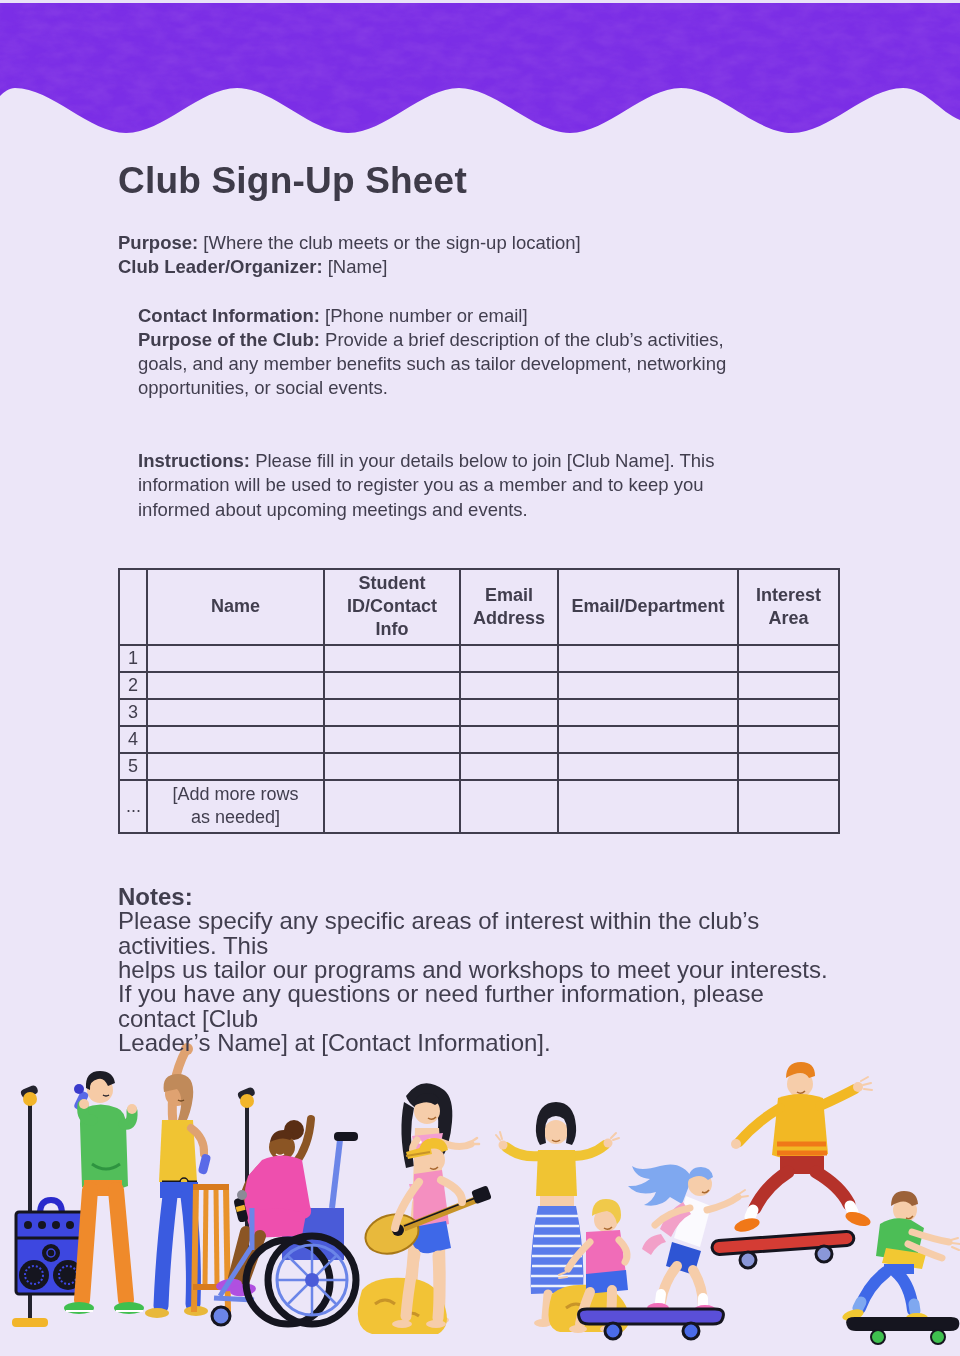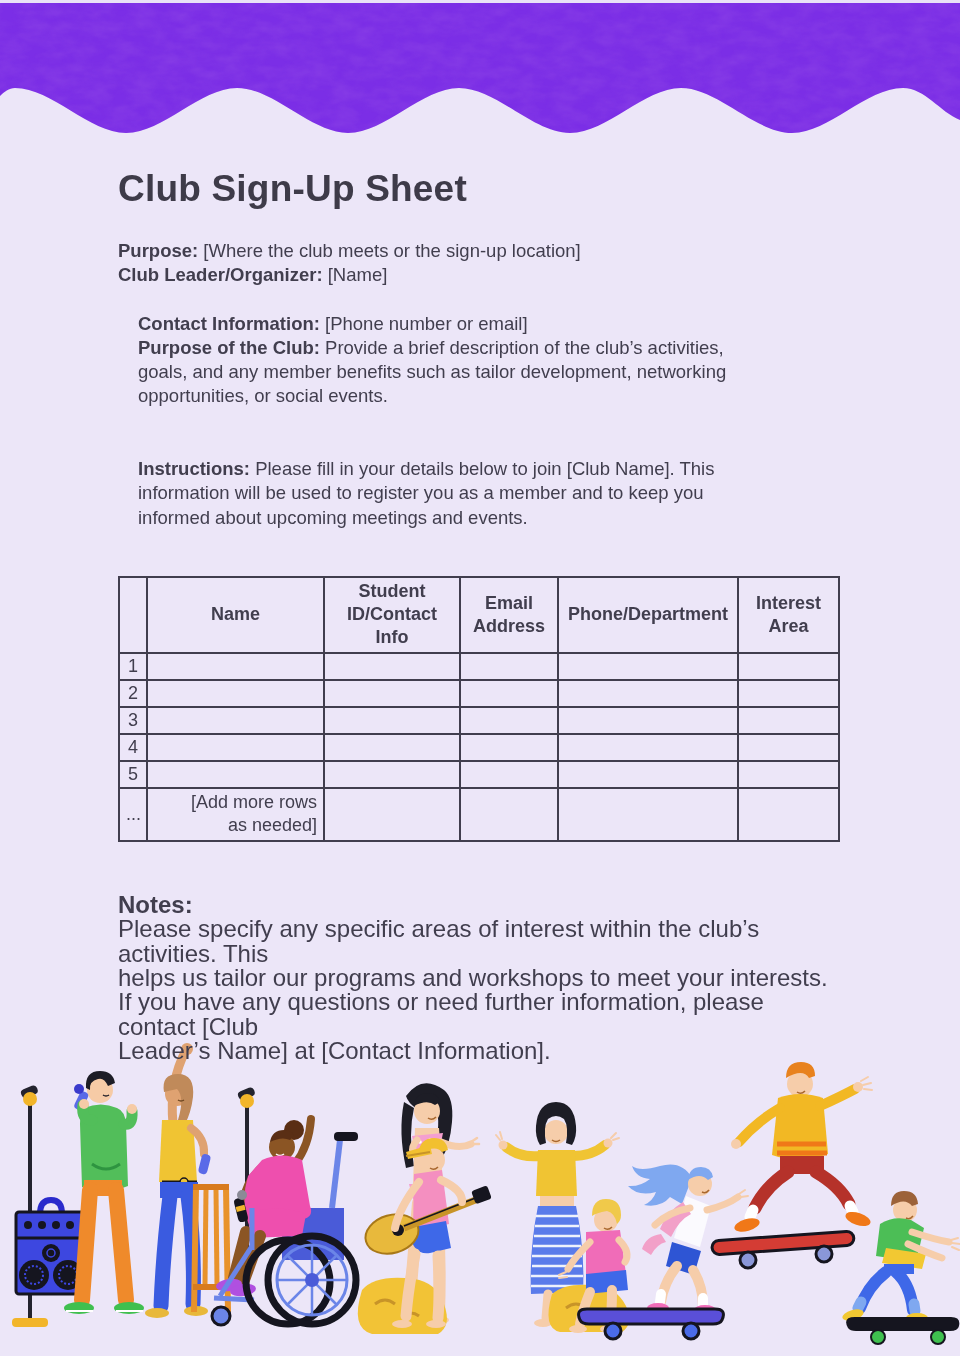--- a/index.html
+++ b/index.html
@@ -3,34 +3,34 @@
 <meta charset="utf-8">
 <style>
   html,body{margin:0;padding:0;}
   body{
     width:960px;height:1356px;position:relative;overflow:hidden;
     background:#ECE6F8;color:#413E4E;
     font-family:"Liberation Sans",sans-serif;
   }
   .top-strip{position:absolute;top:0;left:0;width:960px;height:3px;background:#E9E2F7;z-index:3;}
   .header-wave{position:absolute;top:0;left:0;width:960px;height:140px;z-index:1;}
-  .content{position:absolute;left:118px;top:168px;width:724px;z-index:2;}
+  .content{position:absolute;left:118px;top:160px;width:724px;z-index:2;}
   h1.doc-title{margin:0;font-size:37px;font-weight:800;color:#3E3B49;letter-spacing:.2px;}
   .info-block{margin-top:29px;font-size:18.5px;line-height:24.3px;}
   .line b{font-weight:700;}
   .para{margin-top:24px;font-size:18.5px;line-height:24.3px;margin-left:20px;}
   .pre{white-space:pre-line;}
   table.signup{border-collapse:collapse;table-layout:fixed;width:720px;margin-top:46px;}
   table.signup th,table.signup td{border:2px solid #413E4E;padding:2px 6px;font-size:18px;}
   table.signup th{font-weight:700;text-align:center;line-height:1.28;white-space:pre-line;}
   tr.hdr-row{height:76px;}
   tr.body-row{height:25px;}
   tr.last-row{height:48px;}
   td.rownum{text-align:center;font-size:17px;padding:0 2px;}
-  td.addmore{text-align:right;line-height:1.3;white-space:pre-line;}
+  td.addmore{text-align:center;line-height:1.3;white-space:pre-line;}
   .notes-block{margin-top:27px;font-size:24px;line-height:24.3px;}
   .illustration{position:absolute;left:0;bottom:8px;width:960px;height:316px;z-index:1;}
 </style>
 </head>
 <body>
 
 <div class="top-strip"></div>
 
 <div class="header-wave">
   <svg width="960" height="140" viewBox="0 0 960 140" xmlns="http://www.w3.org/2000/svg">
@@ -83,21 +83,21 @@
     </colgroup>
     <tbody>
         <tr class="hdr-row">
       <th></th>
       <th>Name</th>
       <th>Student
 ID/Contact
 Info</th>
       <th>Email
 Address</th>
-      <th>Phone/Department</th>
+      <th>Email/Department</th>
       <th>Interest
 Area</th>
     </tr>
     <tr class="body-row">
       <td class="rownum">1</td>
       <td></td>
       <td></td>
       <td></td>
       <td></td>
       <td></td>

